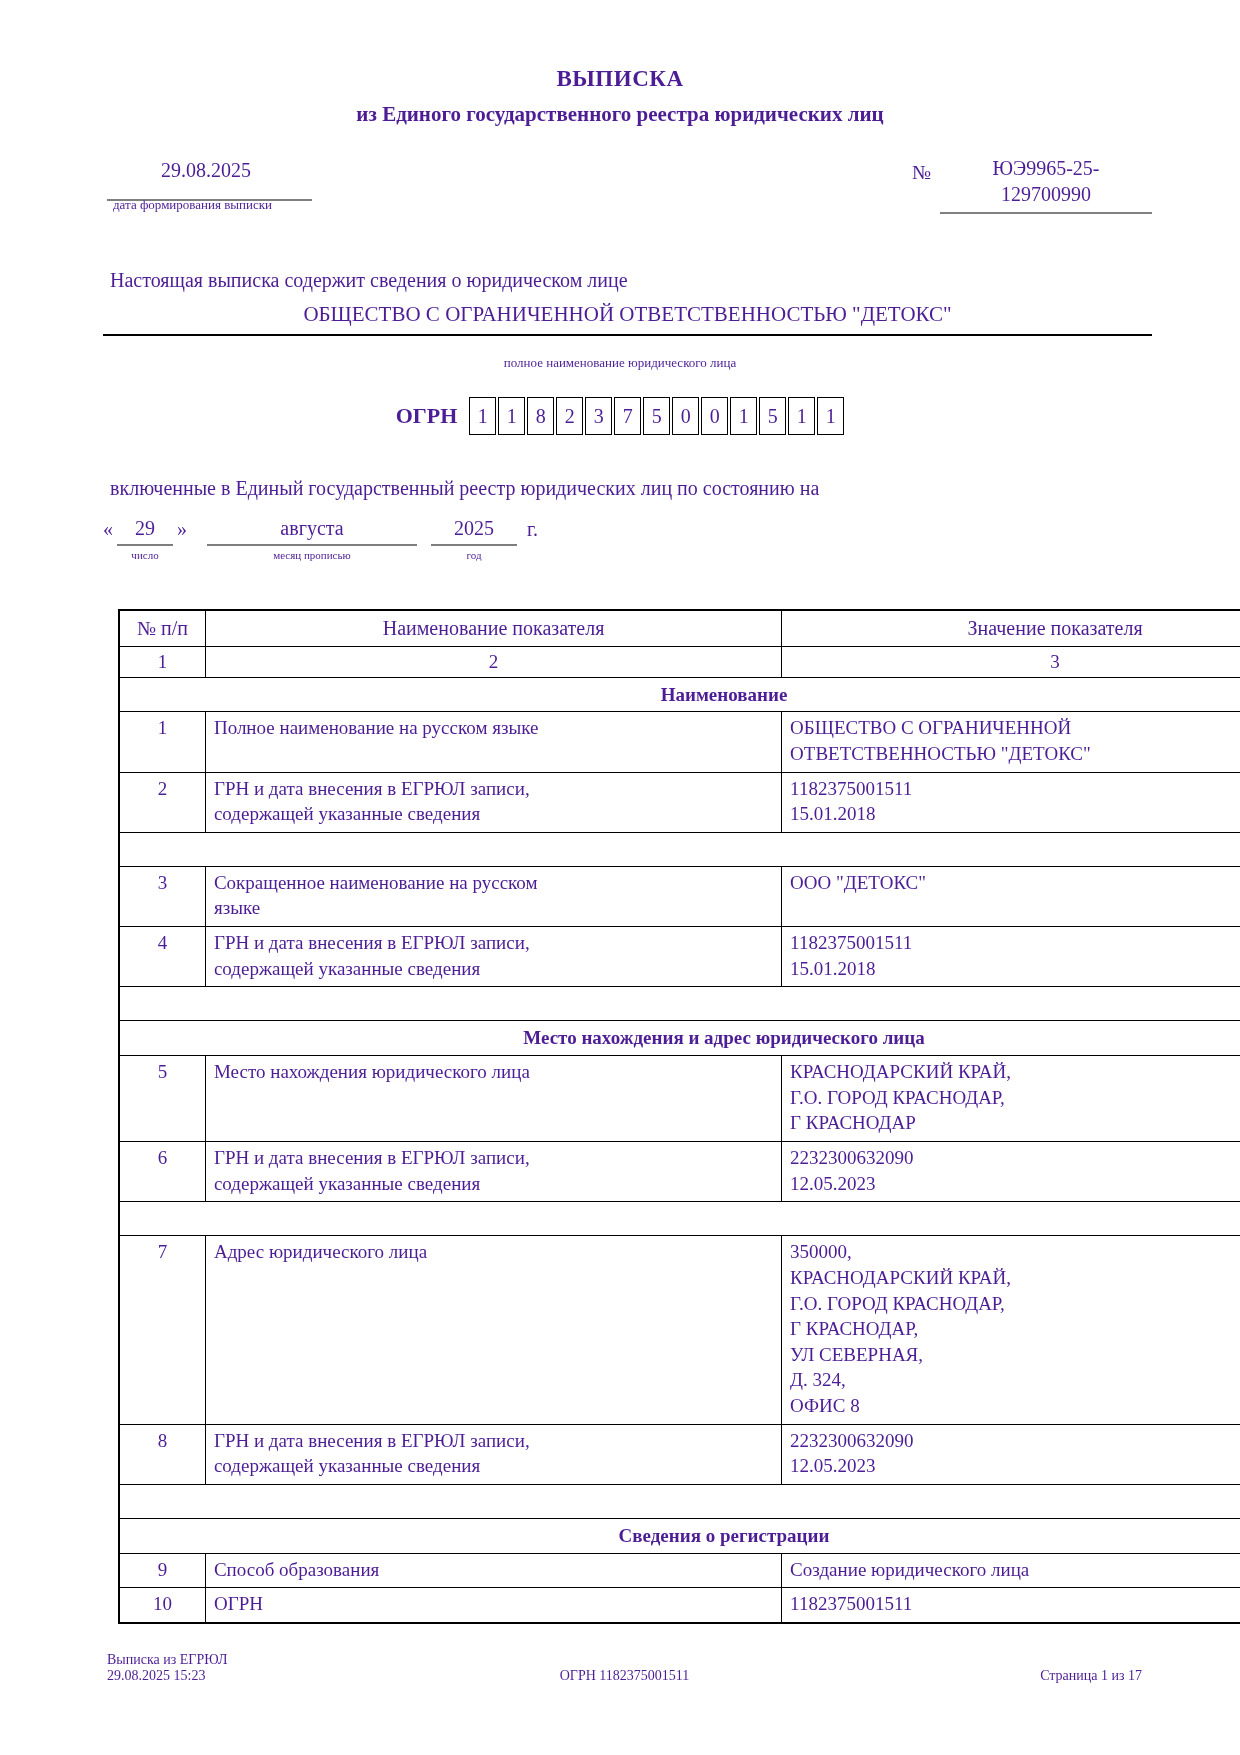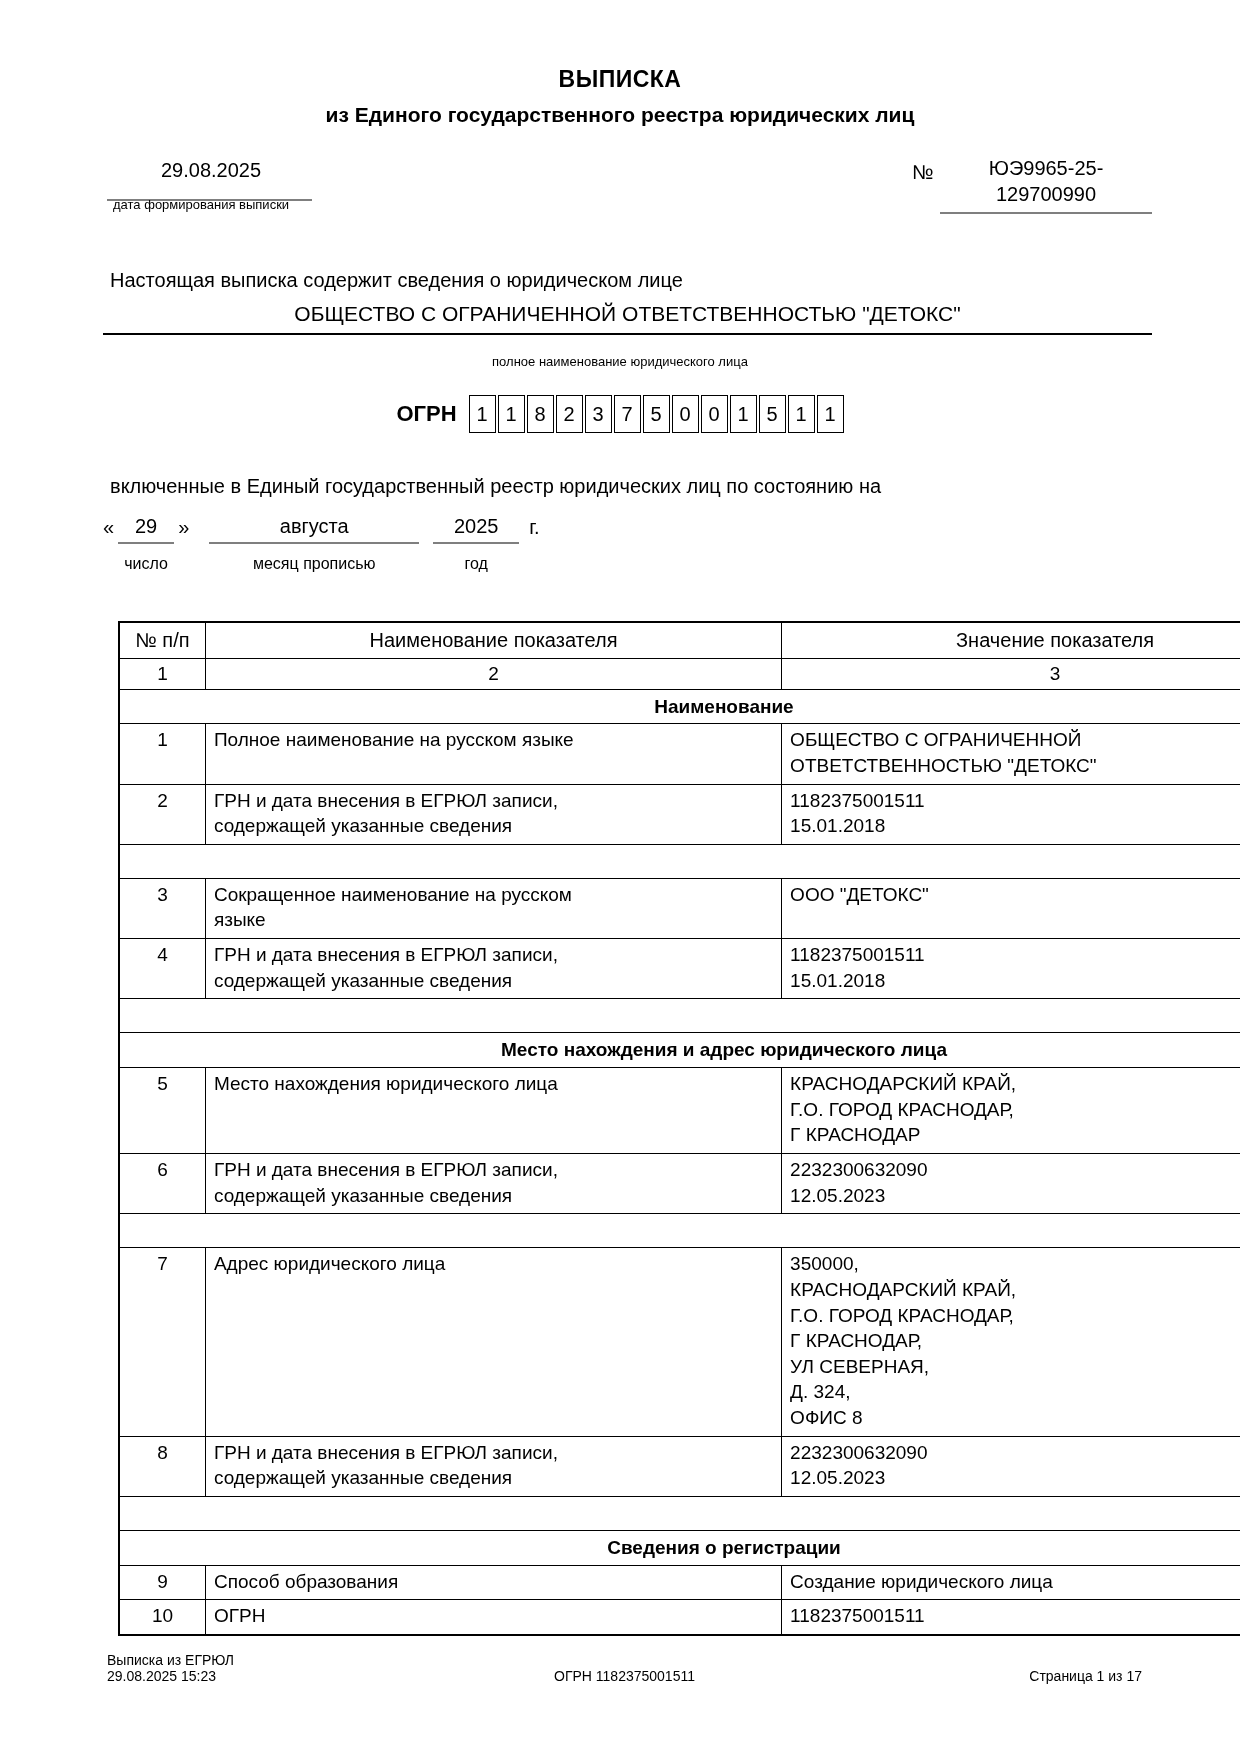--- a/index.html
+++ b/index.html
@@ -2,22 +2,22 @@
 <html><head>
 <meta charset="utf-8">
 <style>
   * { margin:0; padding:0; box-sizing:border-box; }
   html,body { background:#e9e9e9; }
   .page {
     position:relative;
     width:1240px; height:1755px;
     margin:0 auto;
     background:#ffffff;
-    color:#000000;
-    font-family:Liberation Sans, sans-serif;
+    color:#4c1d95;
+    font-family:Liberation Serif, serif;
     overflow:hidden;
   }
   .title { padding-top:66px; text-align:center; font-weight:bold; font-size:23px; letter-spacing:0.5px; }
   .subtitle { margin-top:10px; text-align:center; font-weight:bold; font-size:21px; }
 
   .hdr { position:relative; height:104px; margin-top:20px; }
   .hdr-date {
     position:absolute; left:107px; top:12px; width:205px; height:42px;
     border-bottom:2px solid #7f7f7f; padding-left:54px; font-size:20px;
   }
@@ -49,21 +49,21 @@
 
   .included { margin:42px 0 0 110px; font-size:20px; }
 
   .daterow { margin:14px 0 0 103px; display:flex; align-items:flex-start; font-size:20px; }
   .daterow .q { line-height:30px; }
   .dfield { display:inline-flex; flex-direction:column; align-items:center; }
   .dfield .val {
     display:block; text-align:center; line-height:28px; padding-bottom:2px;
     border-bottom:2px solid #7f7f7f; width:100%;
   }
-  .dfield .cap { font-size:16px; margin-top:11px; }
+  .dfield .cap { font-size:11px; margin-top:3px; }
   .df-day { width:56px; margin:0 4px; }
   .df-month { width:210px; margin-left:20px; }
   .df-year { width:86px; margin-left:14px; }
   .g-suffix { margin-left:10px; line-height:30px; }
 
   table.details {
     margin:48px 0 0 118px;
     border-collapse:collapse;
     width:1212px;
     font-size:19px; line-height:1.35;

